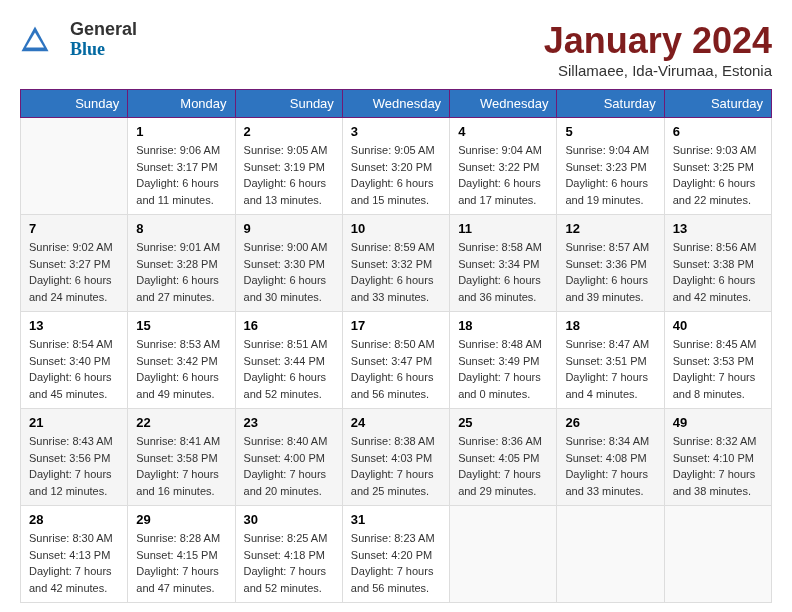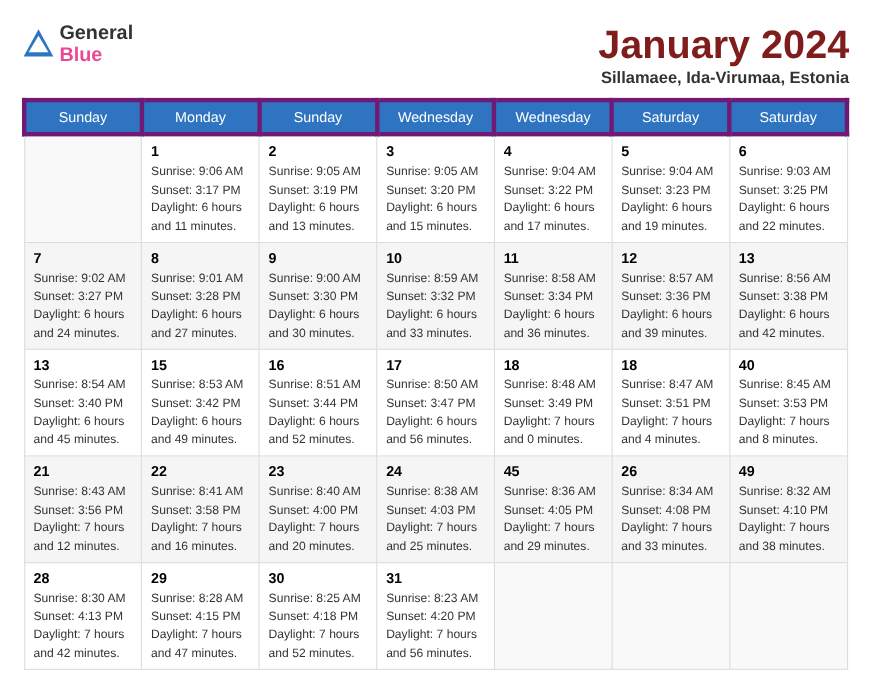--- a/index.html
+++ b/index.html
@@ -12,63 +12,63 @@
     }
     .header {
       display: flex;
       justify-content: space-between;
       align-items: flex-start;
       margin-bottom: 10px;
     }
     .logo {
       display: flex;
       align-items: center;
+      gap: 16px;
     }
     .logo-text {
       display: flex;
       flex-direction: column;
       font-size: 18px;
       font-weight: bold;
       line-height: 1.1;
     }
     .logo-general { color: #333; }
-    .logo-blue { color: #ec4899; }
+    .logo-blue { color: #0369a1; font-family: Liberation Serif, serif; }
     .logo-icon {
       width: 30px;
       height: 30px;
       margin-right: 4px;
     }
     .title-block {
       text-align: right;
     }
     .month-title {
       font-size: 36px;
       font-weight: bold;
       color: #7f1d1d;
     }
     .location {
       font-size: 15px;
       color: #333;
-      font-weight: bold;
     }
     table {
       width: 100%;
       border-collapse: collapse;
       font-size: 11px;
     }
     thead tr {
       background-color: #2e74c0;
       color: #fff;
     }
     thead th {
       padding: 6px 8px;
-      text-align: center;
+      text-align: right;
       font-size: 13px;
       font-weight: normal;
-      border: 4px solid #701a75;
+      border: 1px solid #701a75;
     }
     tbody tr {
       border-bottom: 1px solid #ccc;
     }
     tbody tr:nth-child(even) {
       background-color: #f5f5f5;
     }
     tbody tr:nth-child(odd) {
       background-color: #fff;
     }
@@ -224,21 +224,21 @@
         </td>
         <td>
           <span class="day-num">23</span>
           <div class="day-info">Sunrise: 8:40 AM<br>Sunset: 4:00 PM<br>Daylight: 7 hours<br>and 20 minutes.</div>
         </td>
         <td>
           <span class="day-num">24</span>
           <div class="day-info">Sunrise: 8:38 AM<br>Sunset: 4:03 PM<br>Daylight: 7 hours<br>and 25 minutes.</div>
         </td>
         <td>
-          <span class="day-num">45</span>
+          <span class="day-num">25</span>
           <div class="day-info">Sunrise: 8:36 AM<br>Sunset: 4:05 PM<br>Daylight: 7 hours<br>and 29 minutes.</div>
         </td>
         <td>
           <span class="day-num">26</span>
           <div class="day-info">Sunrise: 8:34 AM<br>Sunset: 4:08 PM<br>Daylight: 7 hours<br>and 33 minutes.</div>
         </td>
         <td>
           <span class="day-num">49</span>
           <div class="day-info">Sunrise: 8:32 AM<br>Sunset: 4:10 PM<br>Daylight: 7 hours<br>and 38 minutes.</div>
         </td>

